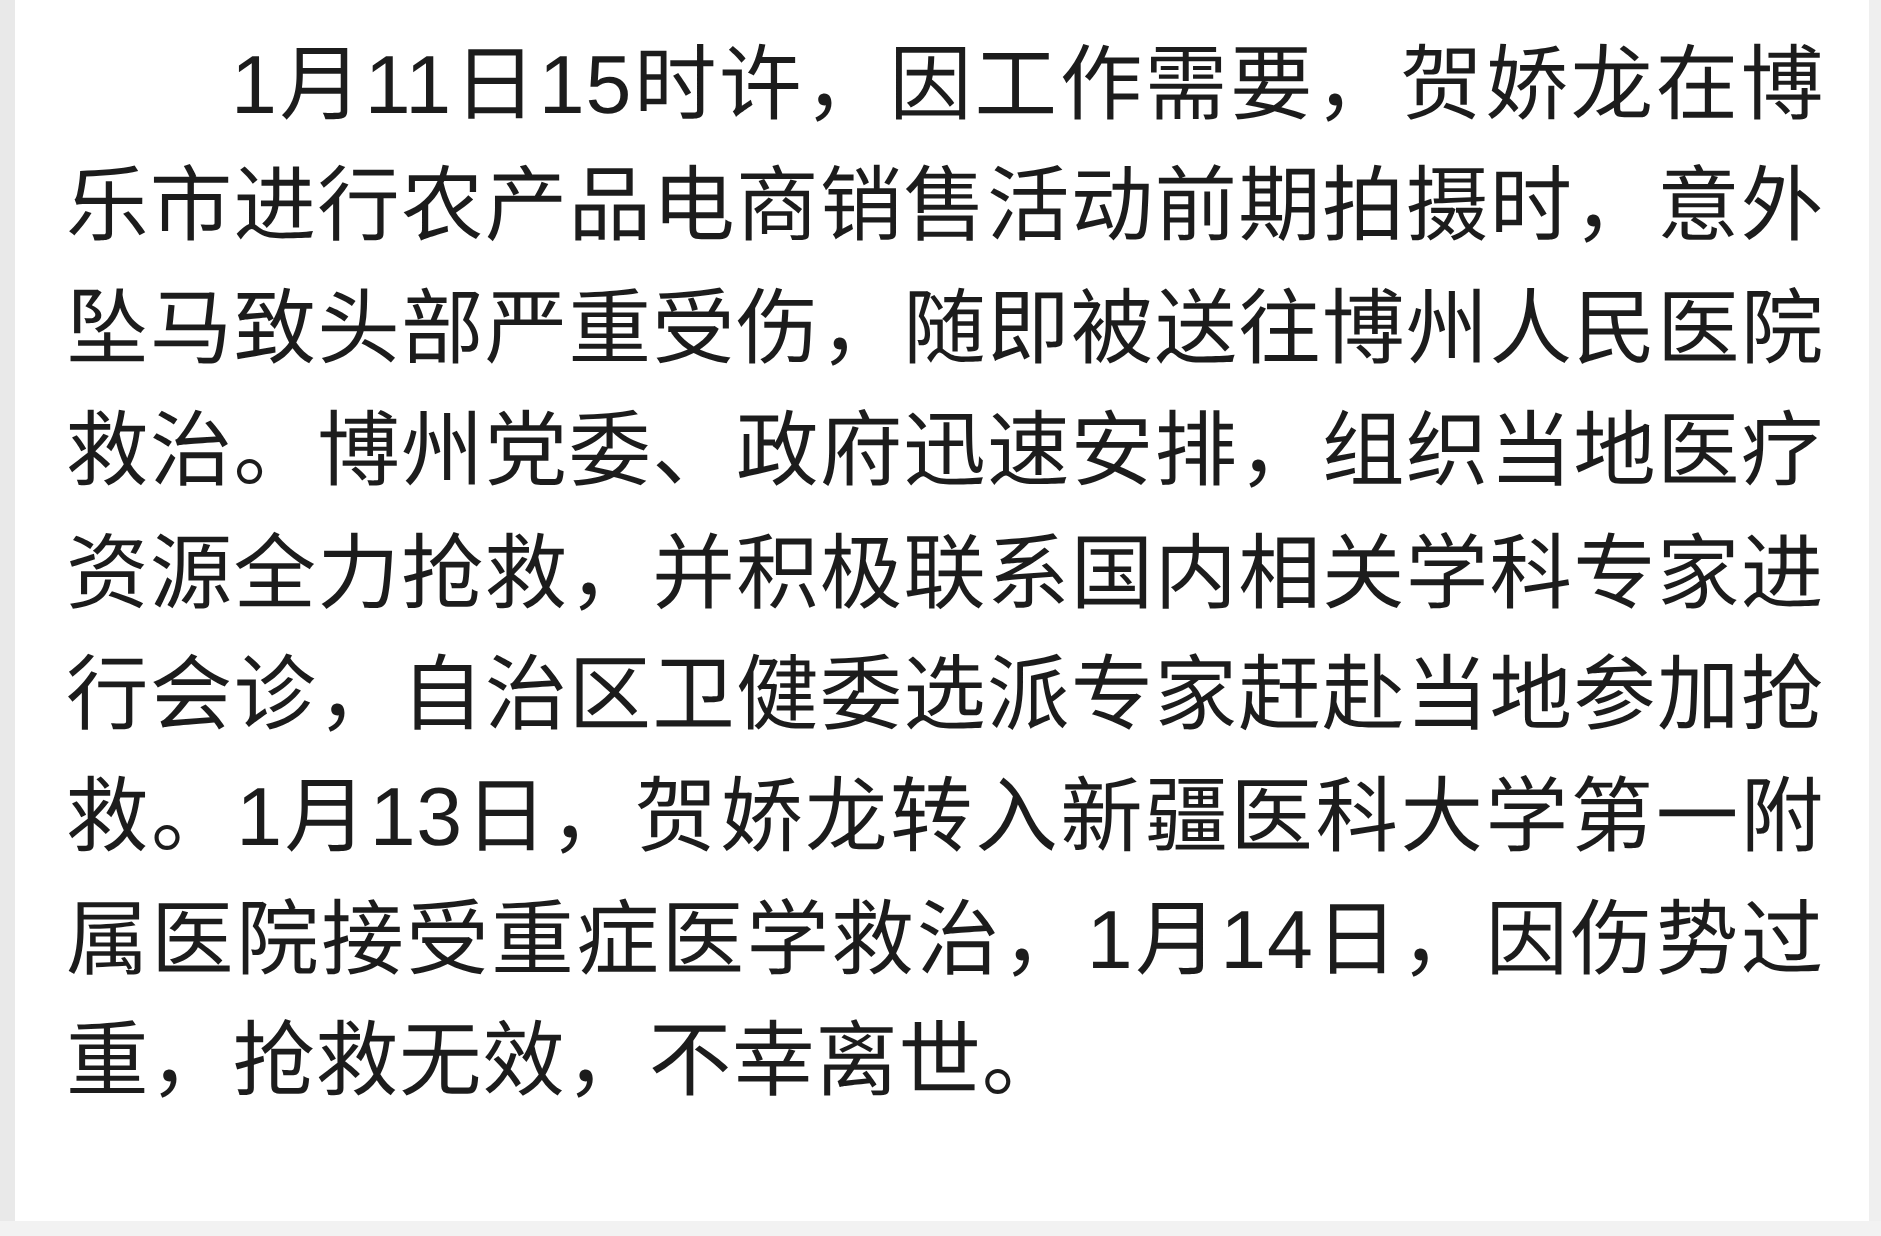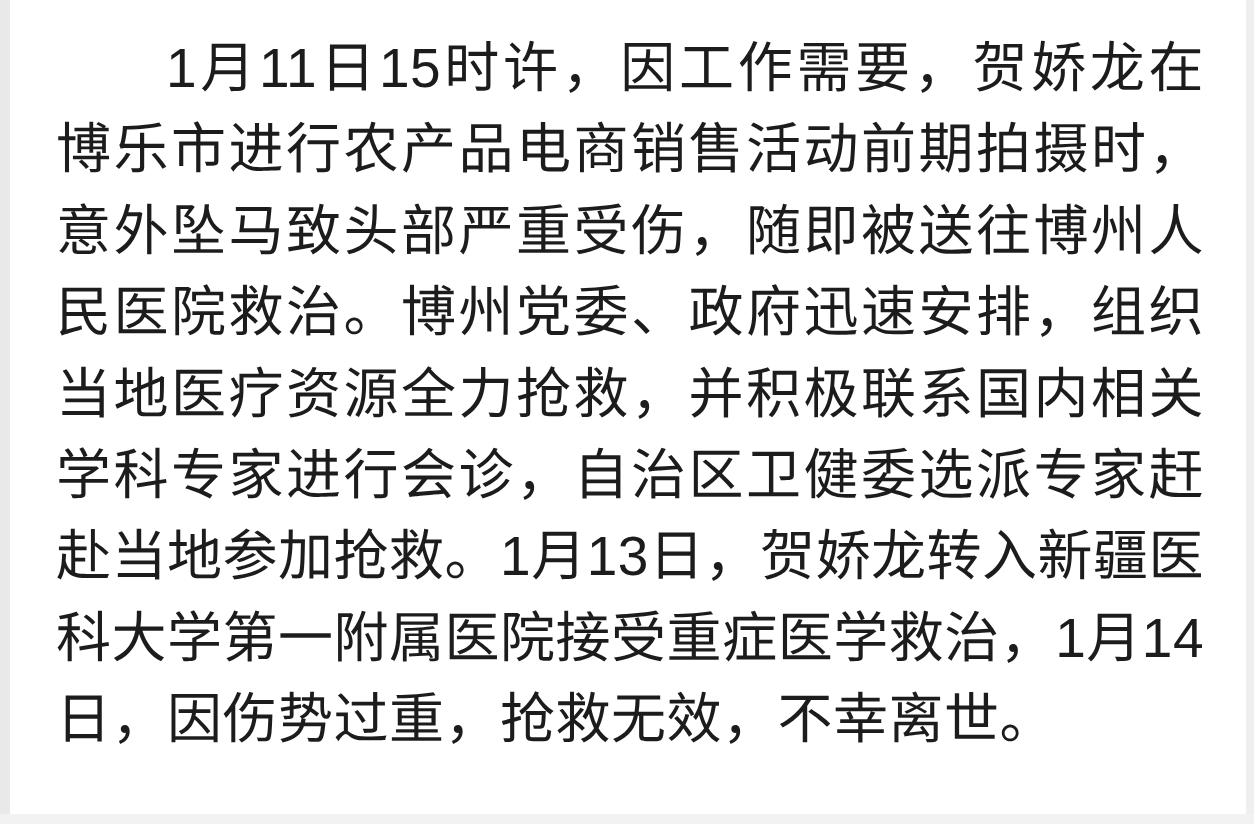--- a/index.html
+++ b/index.html
@@ -55,21 +55,21 @@
   .article-body {
     font-size: 55px;
     line-height: 1.48;
     color: #1c1c1c;
     letter-spacing: 0.5px;
     text-align: justify;
     text-justify: inter-ideograph;
     text-indent: 2em;
     font-weight: 400;
     word-break: break-all;
-    margin: 12px;
+    margin: 0;
     font-family: "Liberation Sans", "DejaVu Sans", sans-serif;
   }
 </style>
 </head>
 <body>
 
 <div class="page">
 
   <div class="edge-left"></div>
   <div class="edge-right"></div>

